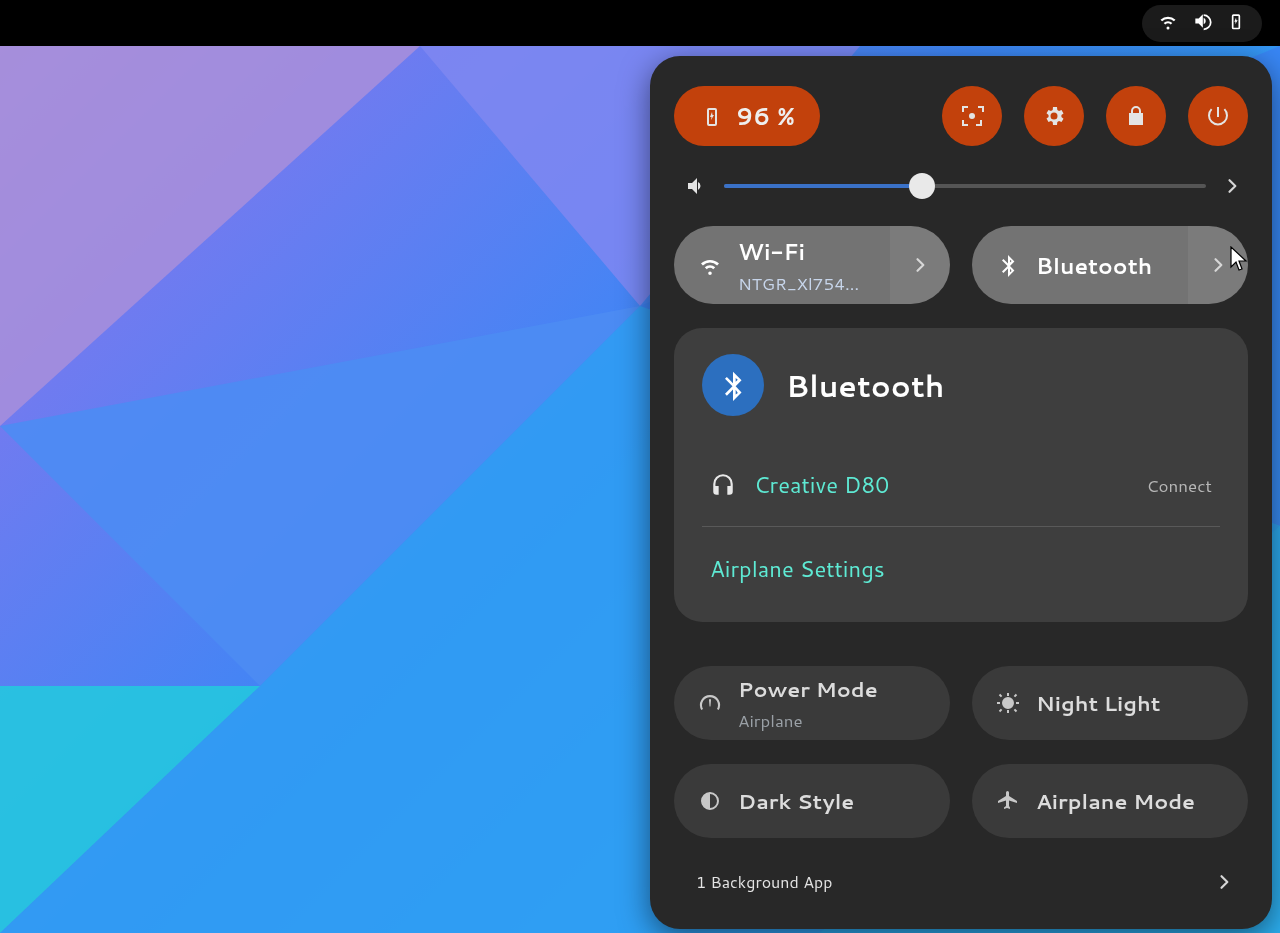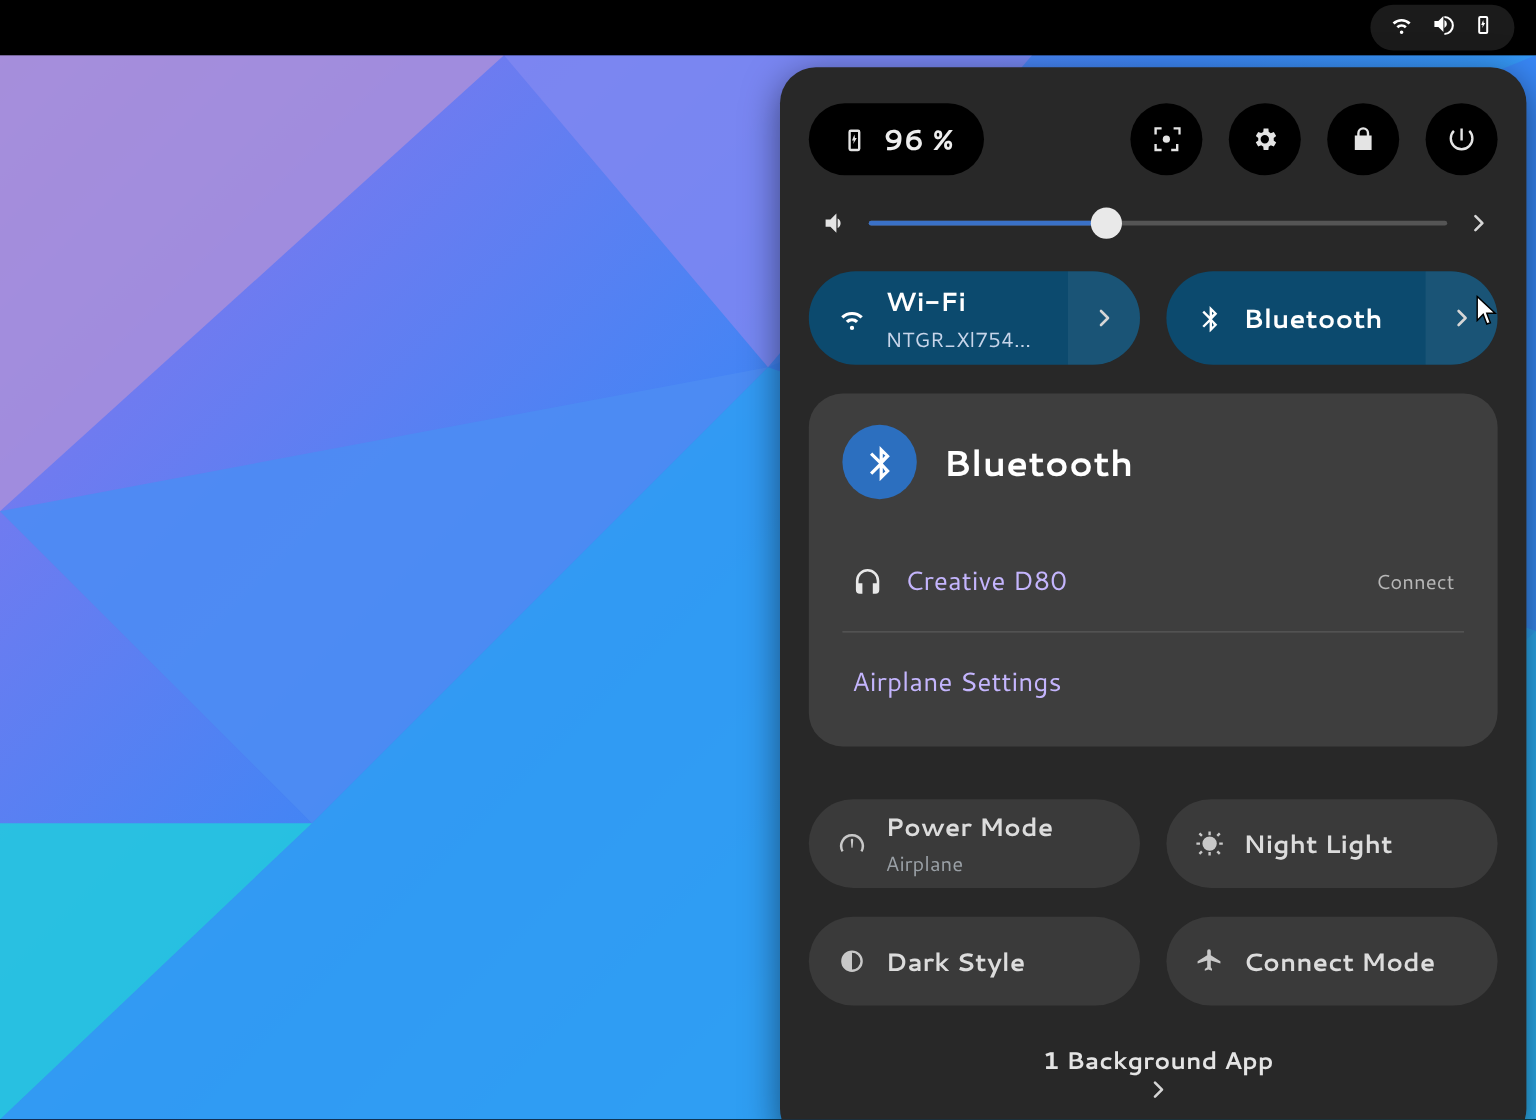--- a/index.html
+++ b/index.html
@@ -36,21 +36,21 @@
     padding: 30px 24px 36px 24px;
     color:#fff;
     box-shadow: 0 8px 30px rgba(0,0,0,.5);
   }
 
   .row { display:flex; align-items:center; }
 
   
   .toprow { justify-content: space-between; margin-bottom: 28px; }
   .pill-btn, .circ-btn {
-    background:#000000; border-radius: 100px; height:60px;
+    background:#c2410c; border-radius: 100px; height:60px;
     display:flex; align-items:center; justify-content:center; color:#eee;
   }
   .pill-btn { padding: 0 26px; gap:12px; font-size:24px; font-weight:600; }
   .circ-btn { width:60px; }
   .toprow .right-btns { display:flex; gap:22px; }
   .ico { width:24px; height:24px; fill:#e4e4e4; flex-shrink:0; }
 
   
   .volrow { gap:16px; margin-bottom: 28px; padding: 0 6px 0 10px; }
   .slider-track {
@@ -63,21 +63,21 @@
     position:absolute; top:50%; transform:translate(-50%,-50%);
     width:26px; height:26px; border-radius:50%; background:#e9e9e9;
   }
 
   
   .tiles { display:flex; gap:22px; margin-bottom: 24px; }
   .tile {
     flex:1; display:flex; align-items:center;
     border-radius: 100px; height:78px; overflow:hidden;
   }
-  .tile.active { background:#0c4a6e; }
+  .tile.active { background:#737373; }
   .tile.inactive { background:#3a3a3a; }
   .tile .main { flex:1; display:flex; align-items:center; gap:16px; padding-left:24px; }
   .tile .arrow { width:60px; height:100%; display:flex; align-items:center; justify-content:center; background:rgba(255,255,255,.06); }
   .tile .title { font-size:22px; font-weight:700; color:#fff; }
   .tile .sub { font-size:17px; color:#c7d5ea; margin-top:4px; }
   .tile .sub.dimmer { color:#9aa0a6; }
 
   
   .card {
     background:#3e3e3e; border-radius:28px; padding: 26px 28px 12px 28px;
@@ -85,35 +85,35 @@
   }
   .card-head { display:flex; align-items:center; gap:22px; margin-bottom: 26px; }
   .bt-badge { width:62px; height:62px; border-radius:50%; background:#2c6fbf; display:flex; align-items:center; justify-content:center; }
   .bt-badge svg { width:32px; height:32px; fill:#fff; }
   .card-title { font-size:30px; font-weight:700; }
   .card-row {
     display:flex; align-items:center; justify-content:space-between;
     padding: 26px 8px; border-top: 1px solid rgba(255,255,255,0);
   }
   .card-row + .card-row { border-top-color: rgba(255,255,255,.14); }
-  .card-row .left { display:flex; align-items:center; gap:18px; font-size:22px; font-weight:500; color:#c4b5fd; }
+  .card-row .left { display:flex; align-items:center; gap:18px; font-size:22px; font-weight:500; color:#5eead4; }
   .card-row .left .ico { width:26px; height:26px; }
   .card-row .action { font-size:17px; color:#b7b7b7; }
 
   
   .tiles.lower { margin-bottom: 24px; justify-content: space-between; }
   .tiles.lower .tile { height:74px; }
   .tiles.lower .main { padding-left:24px; }
   .tiles.lower .title { font-size:21px; font-weight:700; color:#dcdcdc; }
   .tiles.lower .sub { font-size:17px; }
 
   
   .footer {
     display:flex; align-items:center; justify-content:space-between;
-    padding: 8px 14px 0 22px; font-size:20px; font-weight:700; color:#e4e4e4;flex-direction:column;
+    padding: 8px 14px 0 22px; font-size:16px; font-weight:400; color:#e4e4e4;
   }
 
   .chev { width:20px; height:20px; }
   .chev path { stroke:#d6d6d6; stroke-width:2.6; fill:none; stroke-linecap:round; stroke-linejoin:round; }
 
   .cursor {
     position:absolute; left:1230px; top:246px; width:20px; height:28px; pointer-events:none;
   }
   .cursor svg { width:100%; height:100%; }
 </style>
@@ -297,21 +297,21 @@
           <div class="title">Dark Style</div>
         </div>
       </div>
     </div>
     <div class="tile inactive">
       <div class="main">
         <svg class="ico" viewBox="0 0 24 24">
             <path fill="#c8c8c8" d="M21 14v-2l-8-5V3.5a1.5 1.5 0 0 0-3 0V7l-8 5v2l8-2.5V17l-2 1.5V20l3-1 3 1v-1.5L13 17v-5.5z"></path>
           </svg>
         <div>
-          <div class="title">Connect Mode</div>
+          <div class="title">Airplane Mode</div>
         </div>
       </div>
     </div>
   </div>
 
   <div class="footer">
     <span>1 Background App</span>
     <svg class="chev" viewBox="0 0 24 24">
         <path d="M9 5l7 7-7 7"></path>
       </svg>

